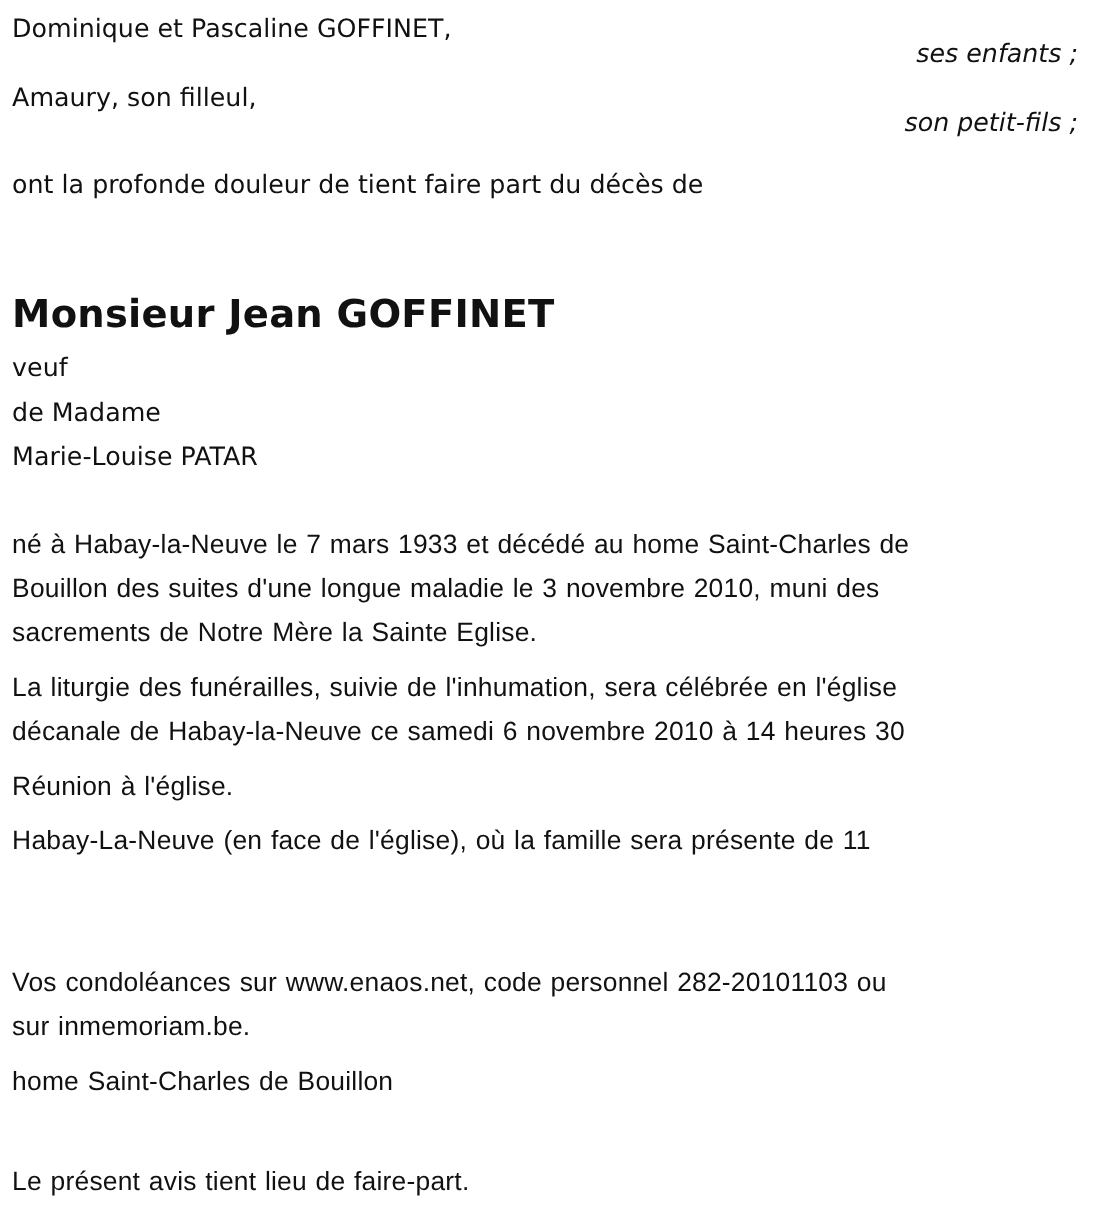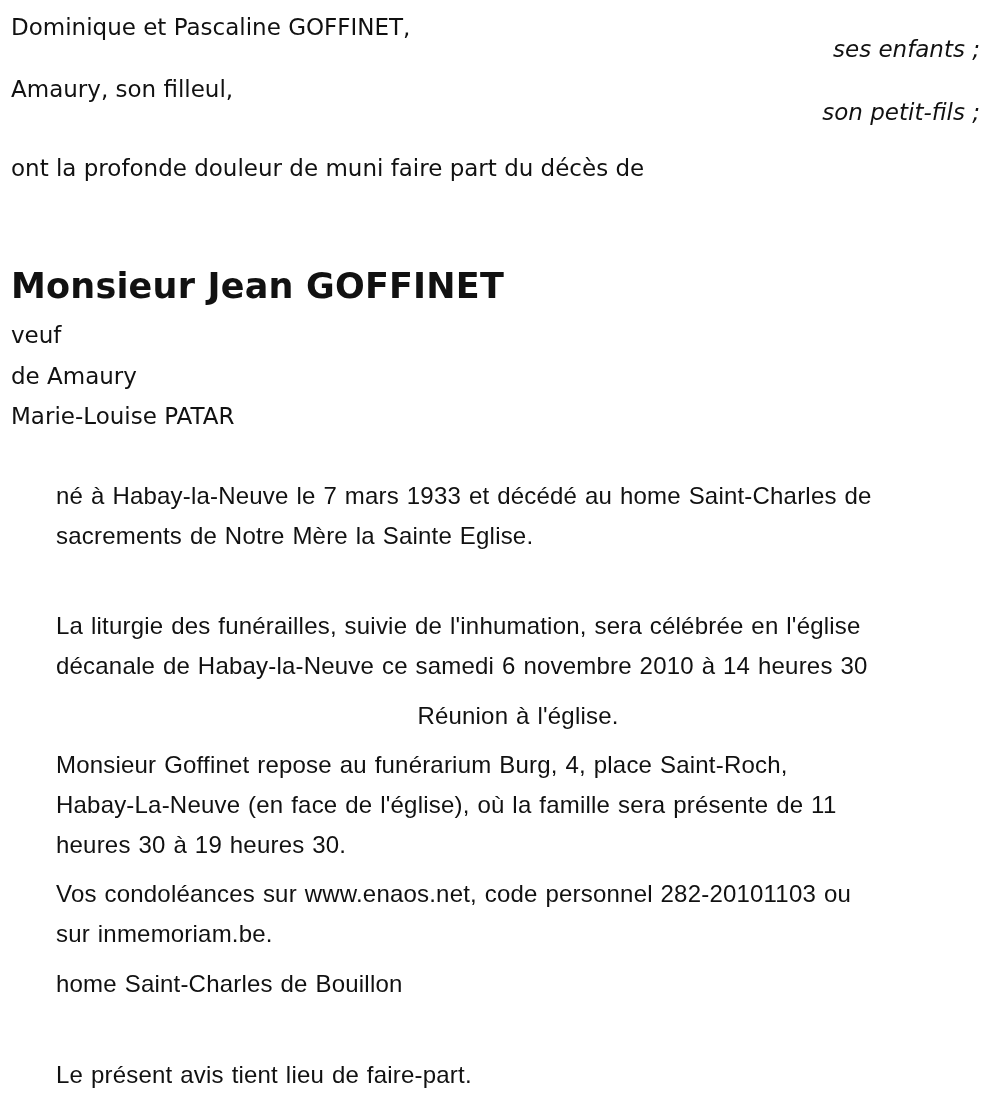--- a/index.html
+++ b/index.html
@@ -49,62 +49,60 @@
     }
     .para {
       position: absolute;
       left: 0;
       right: 0;
       line-height: 40px;
       font-size: 24px;
       font-family: "Liberation Sans", sans-serif;
       letter-spacing: 0.2px;
       word-spacing: 1px;
-      margin-left: 45px;
     }
     .para span { display: block; white-space: nowrap; }
     .small-block { font-family: "DejaVu Sans", sans-serif; font-size: 23px; }
   </style>
 </head>
 <body>
 
 <div class="doc">
 
   <div class="line small-block" style="top:12px;">Dominique et Pascaline GOFFINET,</div>
   <div class="right-it" style="top:34px;margin-left:48px;">ses enfants ;</div>
 
   <div class="line small-block" style="top:74px;text-align:right;">Amaury, son filleul,</div>
   <div class="right-it" style="top:97px;">son petit-fils ;</div>
 
-  <div class="line small-block" style="top:153px;">ont la profonde douleur de muni faire part du décès de</div>
+  <div class="line small-block" style="top:153px;">ont la profonde douleur de tient faire part du décès de</div>
 
   <div class="title">Monsieur Jean GOFFINET</div>
 
   <div class="line small-block" style="top:320px;">veuf</div>
-  <div class="line small-block" style="top:361px;">de Amaury</div>
+  <div class="line small-block" style="top:361px;">de Madame</div>
   <div class="line small-block" style="top:401px;">Marie-Louise PATAR</div>
 
   <div class="para" style="top:476px;">
     <span>né à Habay-la-Neuve le 7 mars 1933 et décédé au home Saint-Charles de</span>
+    <span>Bouillon des suites d'une longue maladie le 3 novembre 2010, muni des</span>
     <span>sacrements de Notre Mère la Sainte Eglise.</span>
   </div>
 
   <div class="para" style="top:606px;">
     <span>La liturgie des funérailles, suivie de l'inhumation, sera célébrée en l'église</span>
     <span>décanale de Habay-la-Neuve ce samedi 6 novembre 2010 à 14 heures 30</span>
   </div>
 
-  <div class="para" style="top:696px;text-align:center;">
+  <div class="para" style="top:696px;">
     <span>Réunion à l'église.</span>
   </div>
 
   <div class="para" style="top:745px;">
-    <span>Monsieur Goffinet repose au funérarium Burg, 4, place Saint-Roch,</span>
     <span>Habay-La-Neuve (en face de l'église), où la famille sera présente de 11</span>
-    <span>heures 30 à 19 heures 30.</span>
   </div>
 
   <div class="para" style="top:874px;">
     <span>Vos condoléances sur www.enaos.net, code personnel 282-20101103 ou</span>
     <span>sur inmemoriam.be.</span>
   </div>
 
   <div class="para" style="top:964px;">
     <span>home Saint-Charles de Bouillon</span>
   </div>

